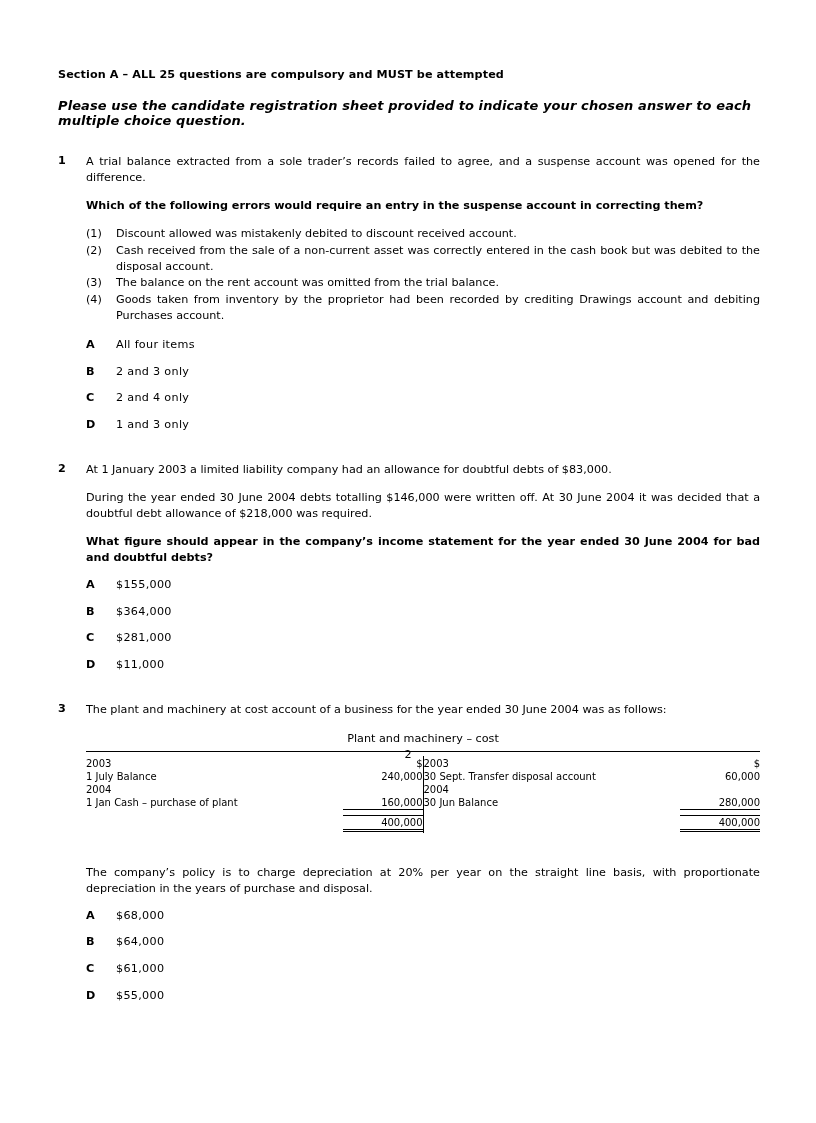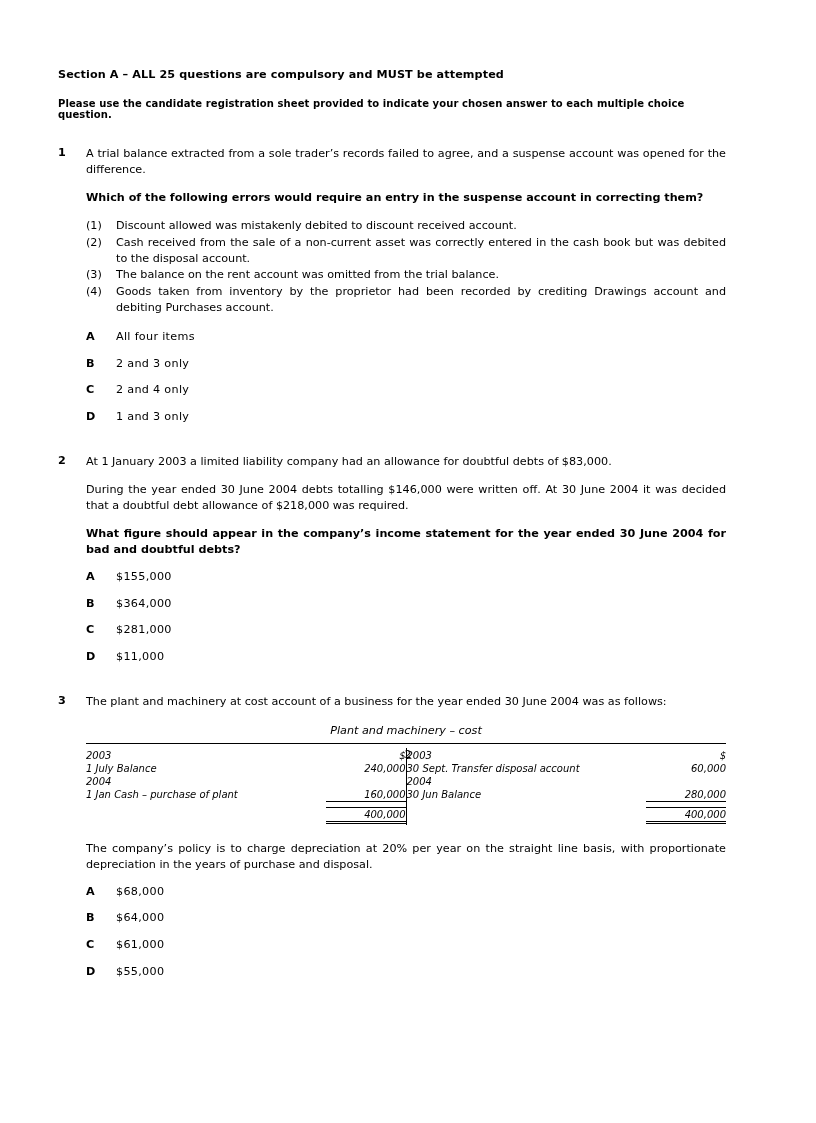--- a/index.html
+++ b/index.html
@@ -12,33 +12,34 @@
     height: 1123px;
     font-family: "DejaVu Sans", sans-serif;
     color: #000000;
     position: relative;
   }
   .page {
     position: relative;
     width: 816px;
     height: 799px;
     box-sizing: border-box;
-    padding: 68px 90px 30px 58px;
+    padding: 68px 56px 30px 58px;
   }
   .header-line {
     font-size: 11.2px;
     font-weight: bold;
     margin-bottom: 17px;
     letter-spacing: 0.1px;
   }
   .intro-line {
-    font-size: 10px;
+    font-size: 13px;
     font-weight: bold;
     margin-bottom: 17px;
     letter-spacing: 0.1px;
+    font-style: italic;
   }
   .question {
     position: relative;
     margin-top: 26px;
   }
   .qnum {
     position: absolute;
     left: 0;
     top: 0;
     width: 28px;
@@ -86,22 +87,21 @@
   .option .letter {
     position: absolute;
     left: 0;
     top: 0;
     font-weight: bold;
   }
   .option .otext {
     letter-spacing: 0.3px;
   }
   .ledger {
-    margin: 14px 0 16px 0;
-    font-style: italic;
+    margin: 14px 0 32px 0;
   }
   .ledger-title {
     text-align: center;
     font-size: 11.2px;
     margin-bottom: 6px;
   }
   table.ledger-table {
     width: 100%;
     border-collapse: collapse;
     font-size: 11.2px;

